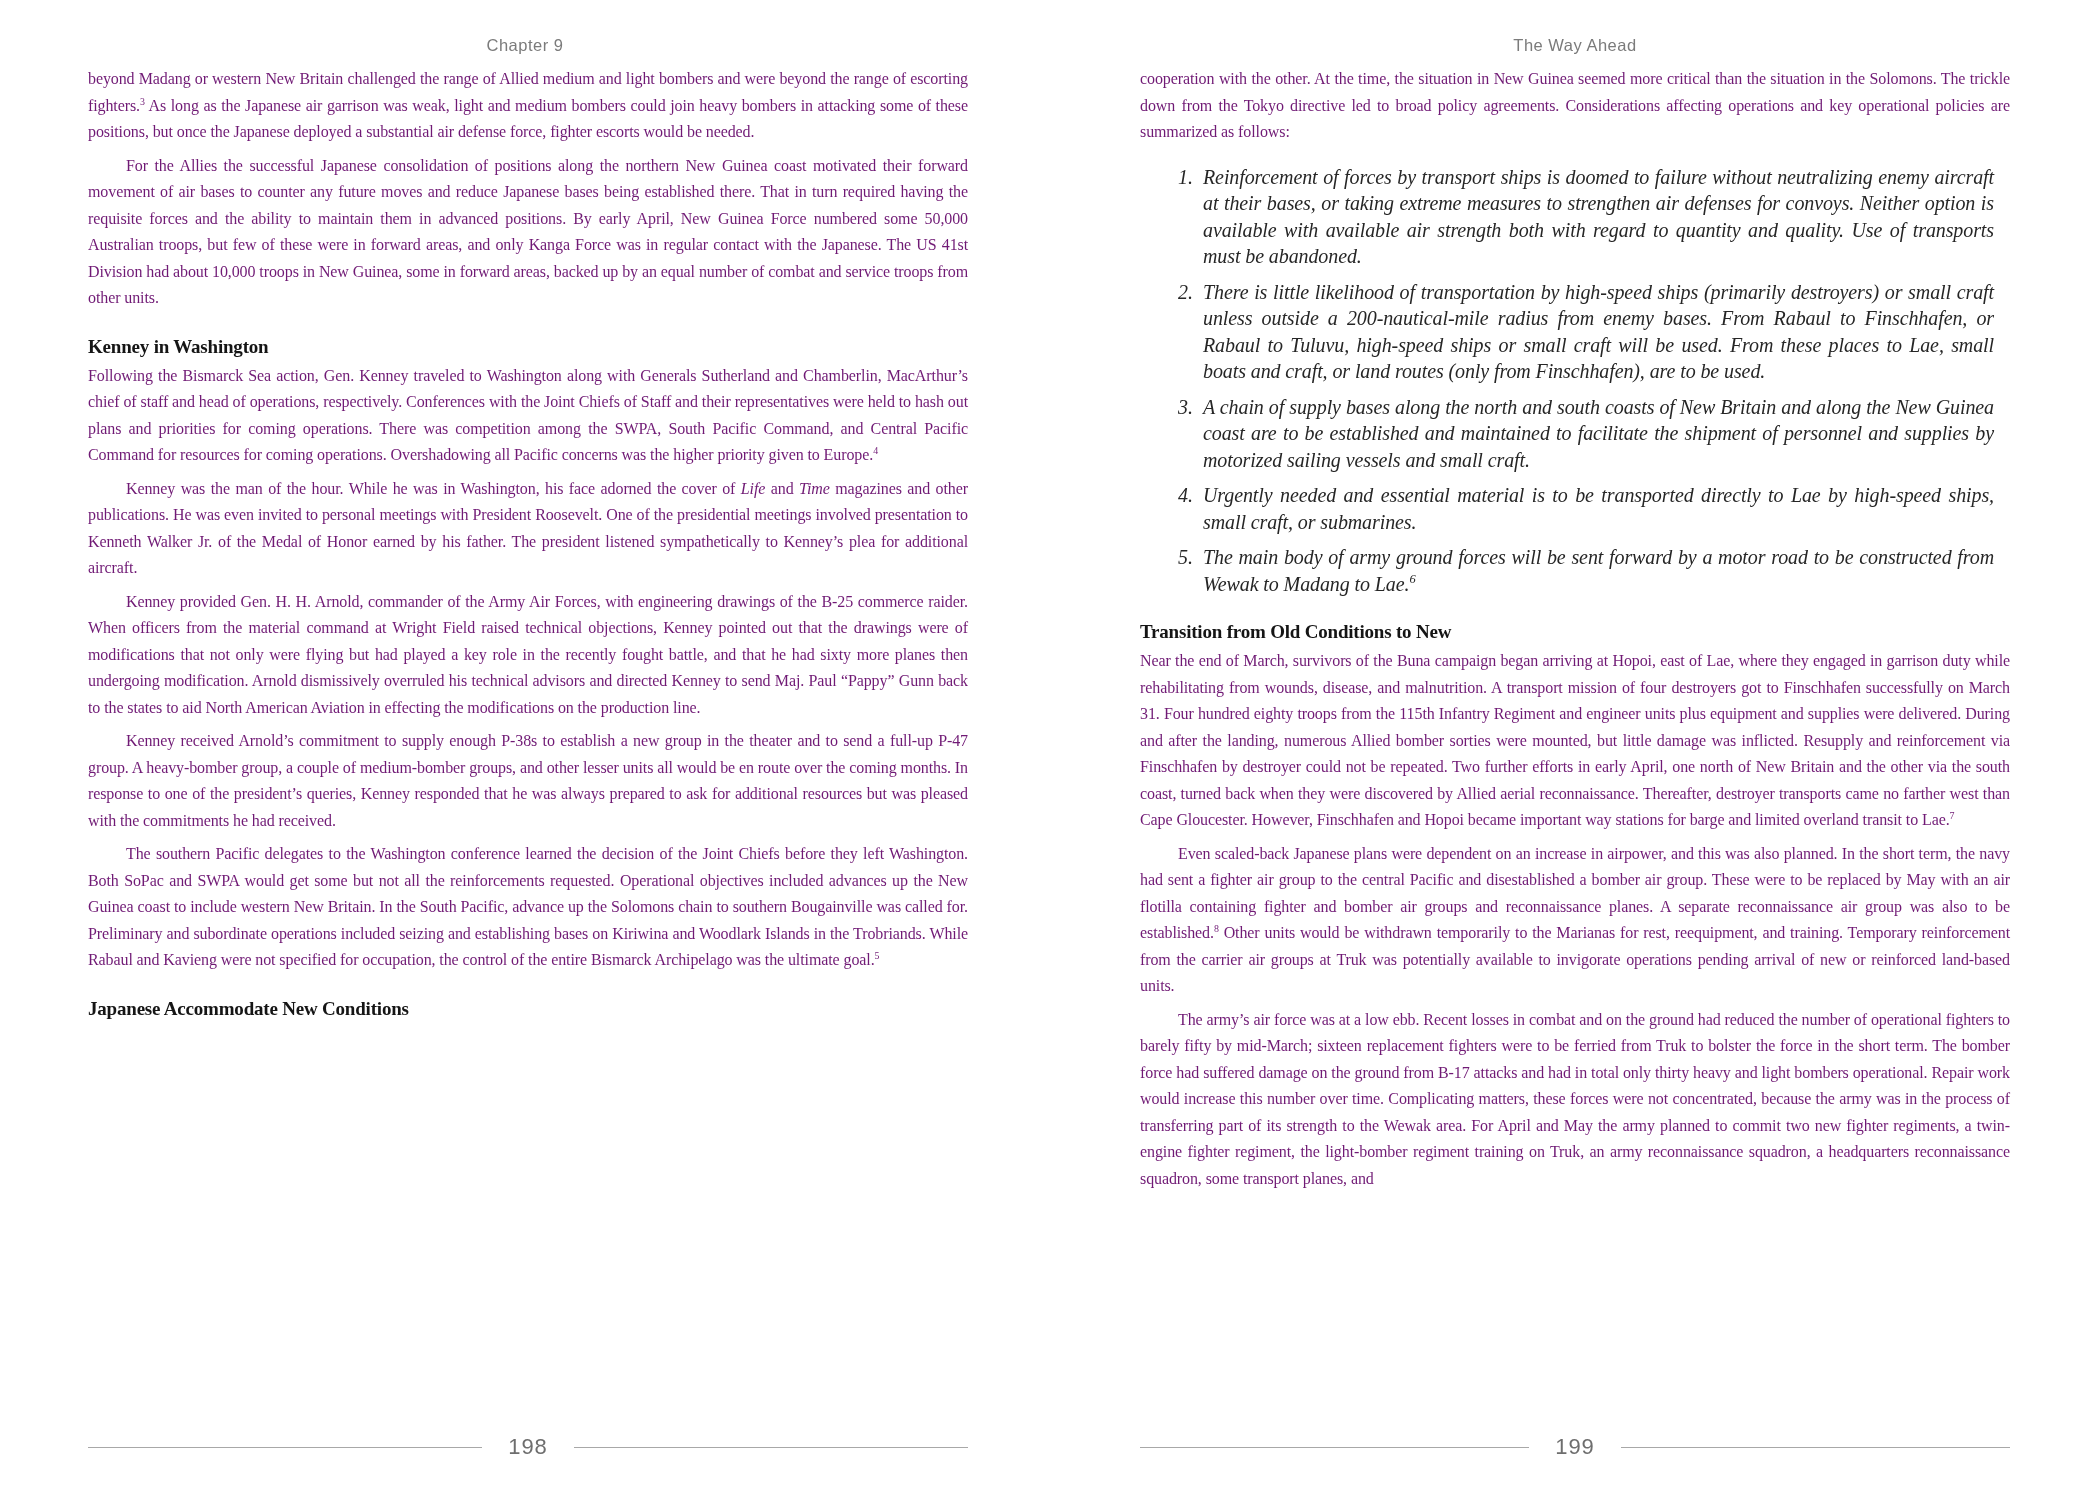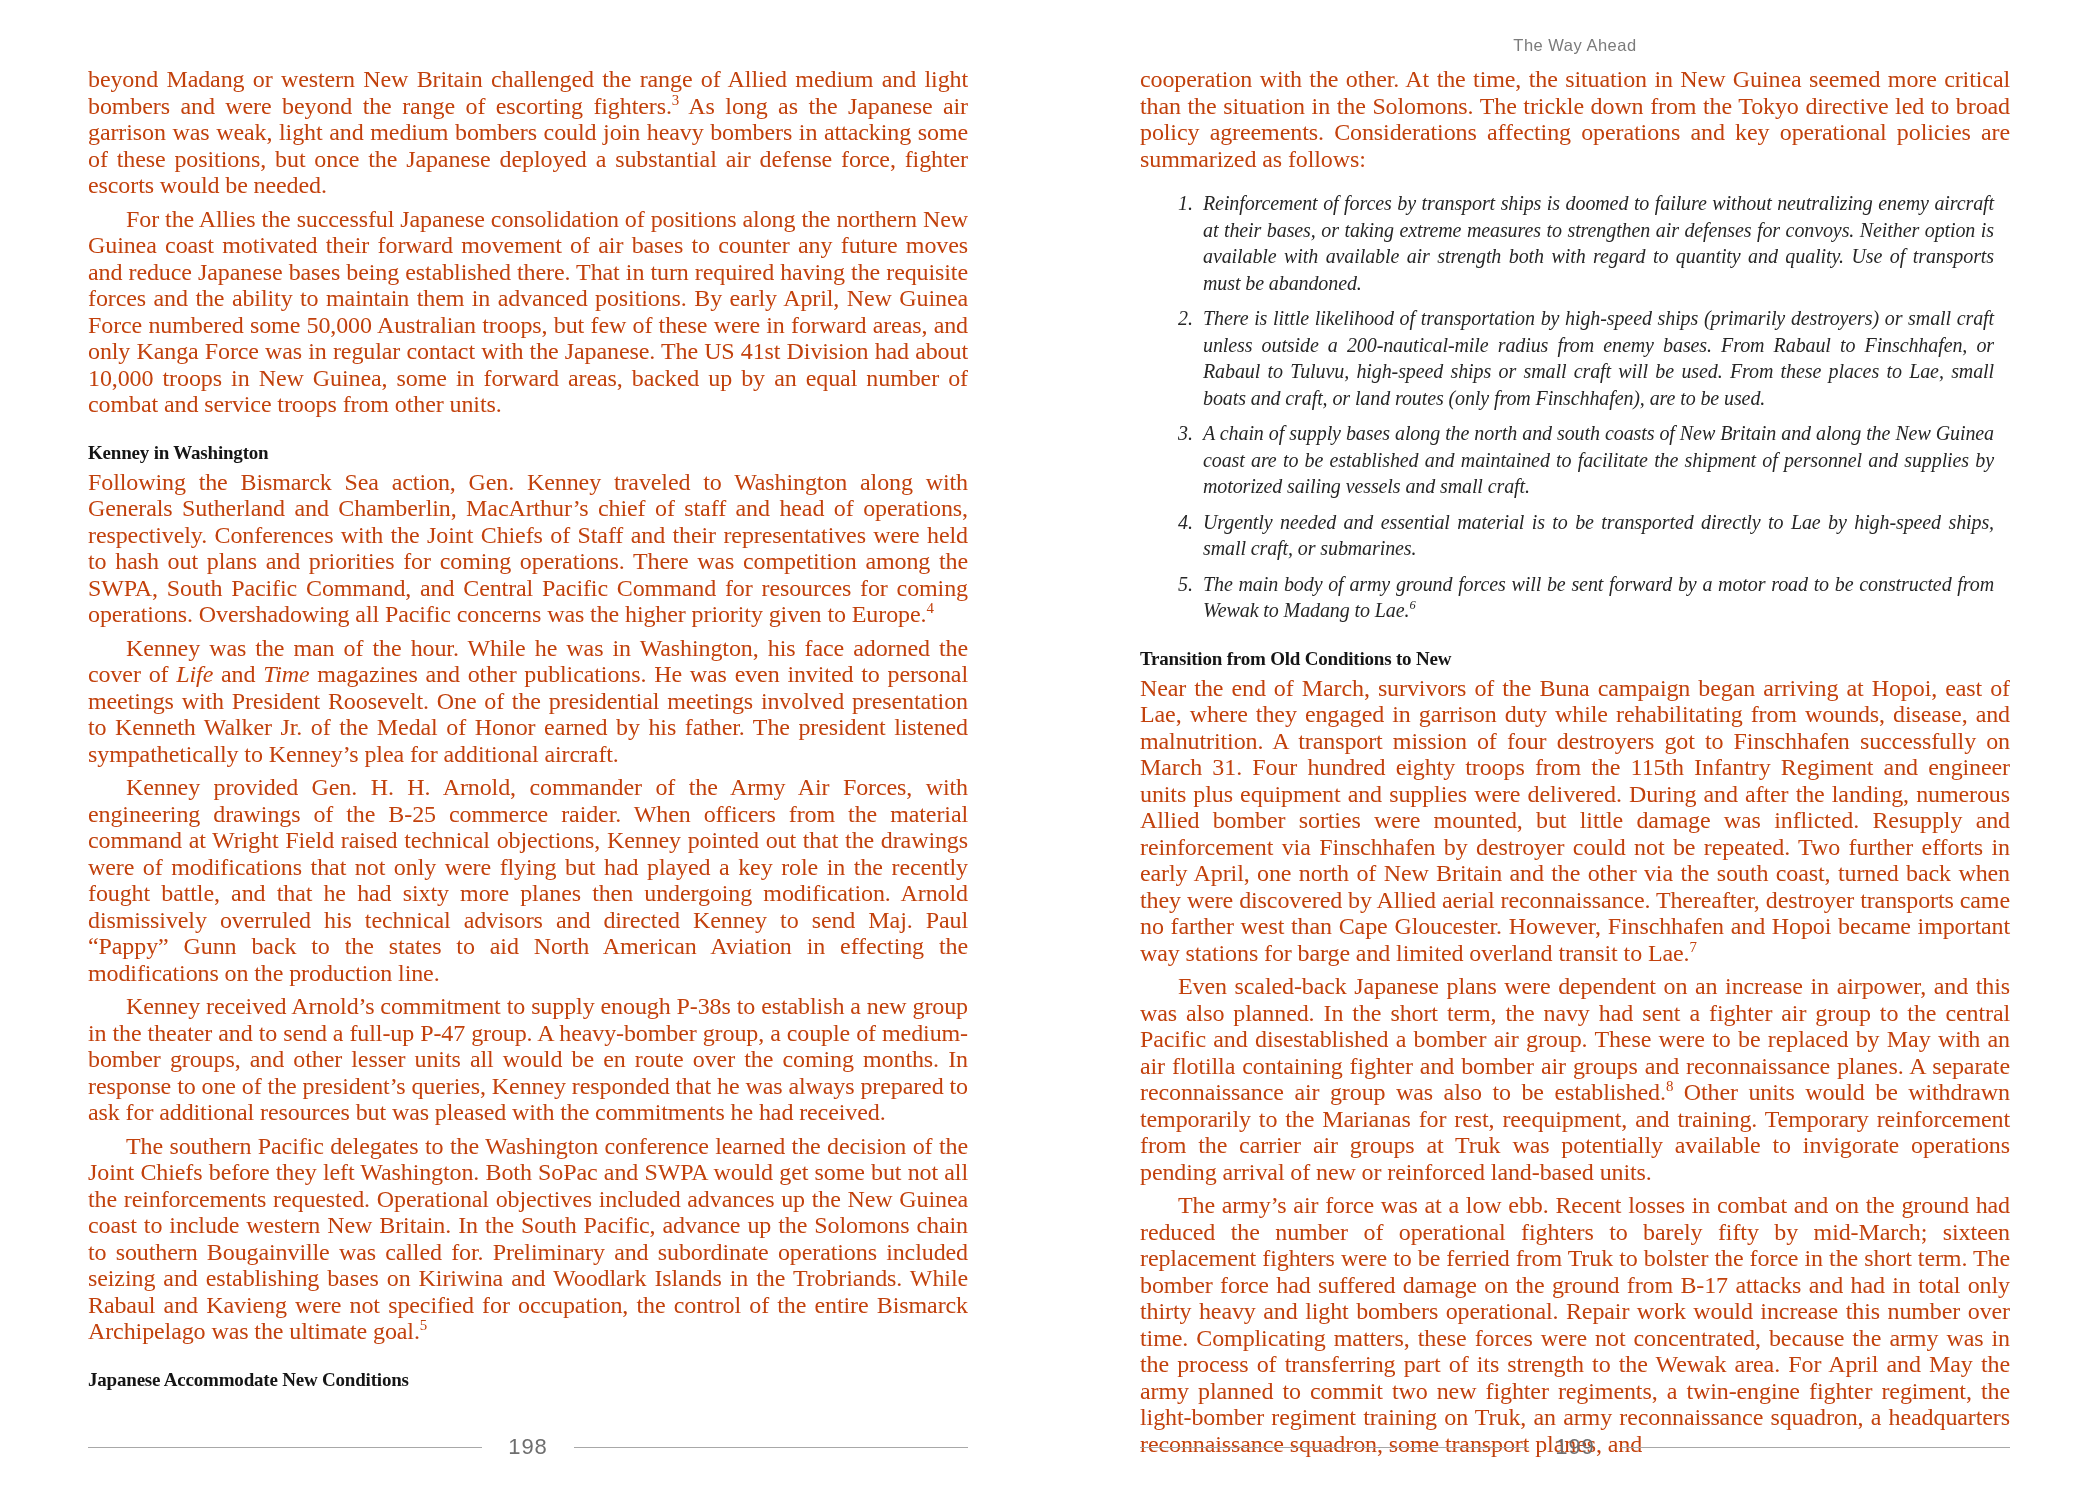--- a/index.html
+++ b/index.html
@@ -15,22 +15,22 @@
 
   .running-head{
     position:absolute;top:36px;left:0;width:100%;
     text-align:center;
     font-family:"Liberation Sans", sans-serif;
     font-size:16.5px;color:#7b7b7b;letter-spacing:.5px;
   }
 
   .body-col p.body-para{
     margin:0 0 7px 0;
-    font-size:24px;line-height:26.5px;
-    color:#c2410c;
+    font-size:16px;line-height:26.5px;
+    color:#701a75;
     text-align:justify;
     letter-spacing:-0.1px;
   }
   .body-col p.indent{text-indent:38px;}
 
   h2.section-heading{
     margin:24px 0 6px 0;
     font-size:19px;line-height:1.12;
     font-weight:bold;color:#151515;
     letter-spacing:-0.2px;
@@ -71,20 +71,21 @@
     font-family:"Liberation Sans", sans-serif;
     font-size:22px;color:#6e6e6e;letter-spacing:1px;
   }
 </style>
 </head>
 <body>
 
 <div class="spread">
 
   <div class="page page-left">
+    <div class="running-head">Chapter 9</div>
     <div class="body-col">
         <p class="body-para">beyond Madang or western New Britain challenged the range of Allied medium and light bombers and were beyond the range of escorting fighters.<sup>3</sup> As long as the Japanese air garrison was weak, light and medium bombers could join heavy bombers in attacking some of these positions, but once the Japanese deployed a substantial air defense force, fighter escorts would be needed.</p>
         <p class="body-para indent">For the Allies the successful Japanese consolidation of positions along the northern New Guinea coast motivated their forward movement of air bases to counter any future moves and reduce Japanese bases being established there. That in turn required having the requisite forces and the ability to maintain them in advanced positions. By early April, New Guinea Force numbered some 50,000 Australian troops, but few of these were in forward areas, and only Kanga Force was in regular contact with the Japanese. The US 41st Division had about 10,000 troops in New Guinea, some in forward areas, backed up by an equal number of combat and service troops from other units.</p>
         <h2 class="section-heading">Kenney in Washington</h2>
         <p class="body-para">Following the Bismarck Sea action, Gen. Kenney traveled to Washington along with Generals Sutherland and Chamberlin, MacArthur’s chief of staff and head of operations, respectively. Conferences with the Joint Chiefs of Staff and their representatives were held to hash out plans and priorities for coming operations. There was competition among the SWPA, South Pacific Command, and Central Pacific Command for resources for coming operations. Overshadowing all Pacific concerns was the higher priority given to Europe.<sup>4</sup></p>
         <p class="body-para indent">Kenney was the man of the hour. While he was in Washington, his face adorned the cover of <i>Life</i> and <i>Time</i> magazines and other publications. He was even invited to personal meetings with President Roosevelt. One of the presidential meetings involved presentation to Kenneth Walker Jr. of the Medal of Honor earned by his father. The president listened sympathetically to Kenney’s plea for additional aircraft.</p>
         <p class="body-para indent">Kenney provided Gen. H. H. Arnold, commander of the Army Air Forces, with engineering drawings of the B-25 commerce raider. When officers from the material command at Wright Field raised technical objections, Kenney pointed out that the drawings were of modifications that not only were flying but had played a key role in the recently fought battle, and that he had sixty more planes then undergoing modification. Arnold dismissively overruled his technical advisors and directed Kenney to send Maj. Paul “Pappy” Gunn back to the states to aid North American Aviation in effecting the modifications on the production line.</p>
         <p class="body-para indent">Kenney received Arnold’s commitment to supply enough P-38s to establish a new group in the theater and to send a full-up P-47 group. A heavy-bomber group, a couple of medium-bomber groups, and other lesser units all would be en route over the coming months. In response to one of the president’s queries, Kenney responded that he was always prepared to ask for additional resources but was pleased with the commitments he had received.</p>
         <p class="body-para indent">The southern Pacific delegates to the Washington conference learned the decision of the Joint Chiefs before they left Washington. Both SoPac and SWPA would get some but not all the reinforcements requested. Operational objectives included advances up the New Guinea coast to include western New Britain. In the South Pacific, advance up the Solomons chain to southern Bougainville was called for. Preliminary and subordinate operations included seizing and establishing bases on Kiriwina and Woodlark Islands in the Trobriands. While Rabaul and Kavieng were not specified for occupation, the control of the entire Bismarck Archipelago was the ultimate goal.<sup>5</sup></p>
         <h2 class="section-heading">Japanese Accommodate New Conditions</h2>

